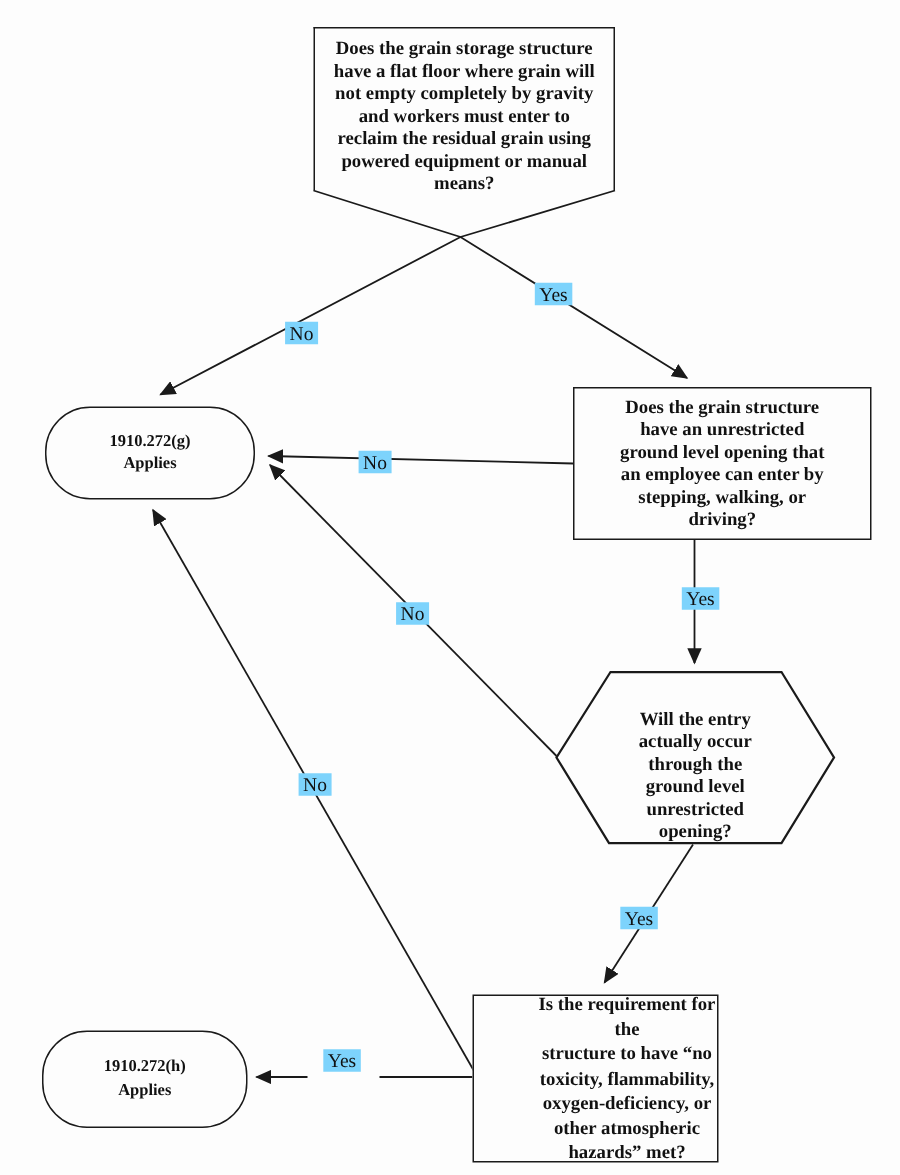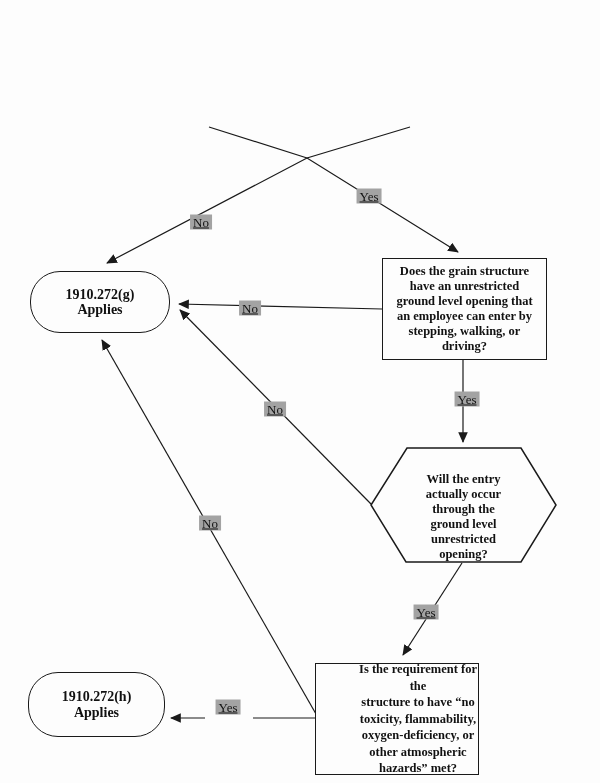--- a/index.html
+++ b/index.html
@@ -49,62 +49,61 @@
   }
   .banner .node-text { padding-top: 6px; }
   .rect-node {
     border: 1.6px solid #1a1a1a;
     display: flex;
     align-items: center;
     justify-content: center;
   }
   .rect-ground {
     left: 382px; top: 258px;
-    width: 165px; height: 102px;
+    width: 199px; height: 102px;
   }
   .rect-hazards {
     left: 315px; top: 663px;
     width: 164px; height: 112px;
   }
   .rect-hazards .node-text { line-height: 16.5px; margin-left: 42px; }
   .stadium {
     border: 1.6px solid #1a1a1a;
     border-radius: 30px;
     display: flex;
     align-items: center;
     justify-content: center;
   }
-  .stadium .node-text { font-size: 14px; line-height: 15.5px; }
+  .stadium .node-text { font-size: 11px; line-height: 15.5px; }
   .stadium-g {
     left: 30px; top: 271px;
     width: 140px; height: 62px;
   }
   .stadium-h {
-    left: 28px; top: 672px;
+    left: 28px; top: 687px;
     width: 137px; height: 65px;
   }
   .hex-text {
     position: absolute;
     left: 371px; top: 460px;
     width: 185px; height: 114px;
     display: flex;
     align-items: center;
     justify-content: center;
     background: transparent;
   }
   .edge-label {
     position: absolute;
     transform: translate(-50%, -50%);
     font-size: 13px;
     font-weight: normal;
     line-height: 15px;
     padding: 0 3px;
-    background: #a3a3a3;
+    background: #7dd3fc;
     color: #111;
-    text-decoration: underline;
   }
 </style>
 </head>
 <body>
 
 <div class="canvas">
 
   <svg class="lines-svg" viewBox="0 0 600 783" xmlns="http://www.w3.org/2000/svg">
     <defs>
       <marker id="arrow" markerWidth="10" markerHeight="8" refX="8.2" refY="4" orient="auto">
@@ -125,20 +124,29 @@
     <line x1="462" y1="563" x2="403" y2="655" marker-end="url(#arrow)"></line>
 
     <line x1="316" y1="714" x2="102" y2="340" marker-end="url(#arrow)"></line>
 
     <line x1="315" y1="718" x2="253" y2="718"></line>
     <line x1="205" y1="718" x2="171" y2="718" marker-end="url(#arrow)"></line>
 
     <polygon points="407,448 521,448 556,505 521,562 406,562 371,505" fill="#fdfdfd" stroke="#1a1a1a" stroke-width="1.5"></polygon>
   </svg>
 
+  <div class="shape banner">
+    <div class="node-text">Does the grain storage structure
+have a flat floor where grain will
+not empty completely by gravity
+and workers must enter to
+reclaim the residual grain using
+powered equipment or manual
+means?</div>
+  </div>
 
   <div class="shape rect-node rect-ground">
     <div class="node-text">Does the grain structure
 have an unrestricted
 ground level opening that
 an employee can enter by
 stepping, walking, or
 driving?</div>
   </div>
 

